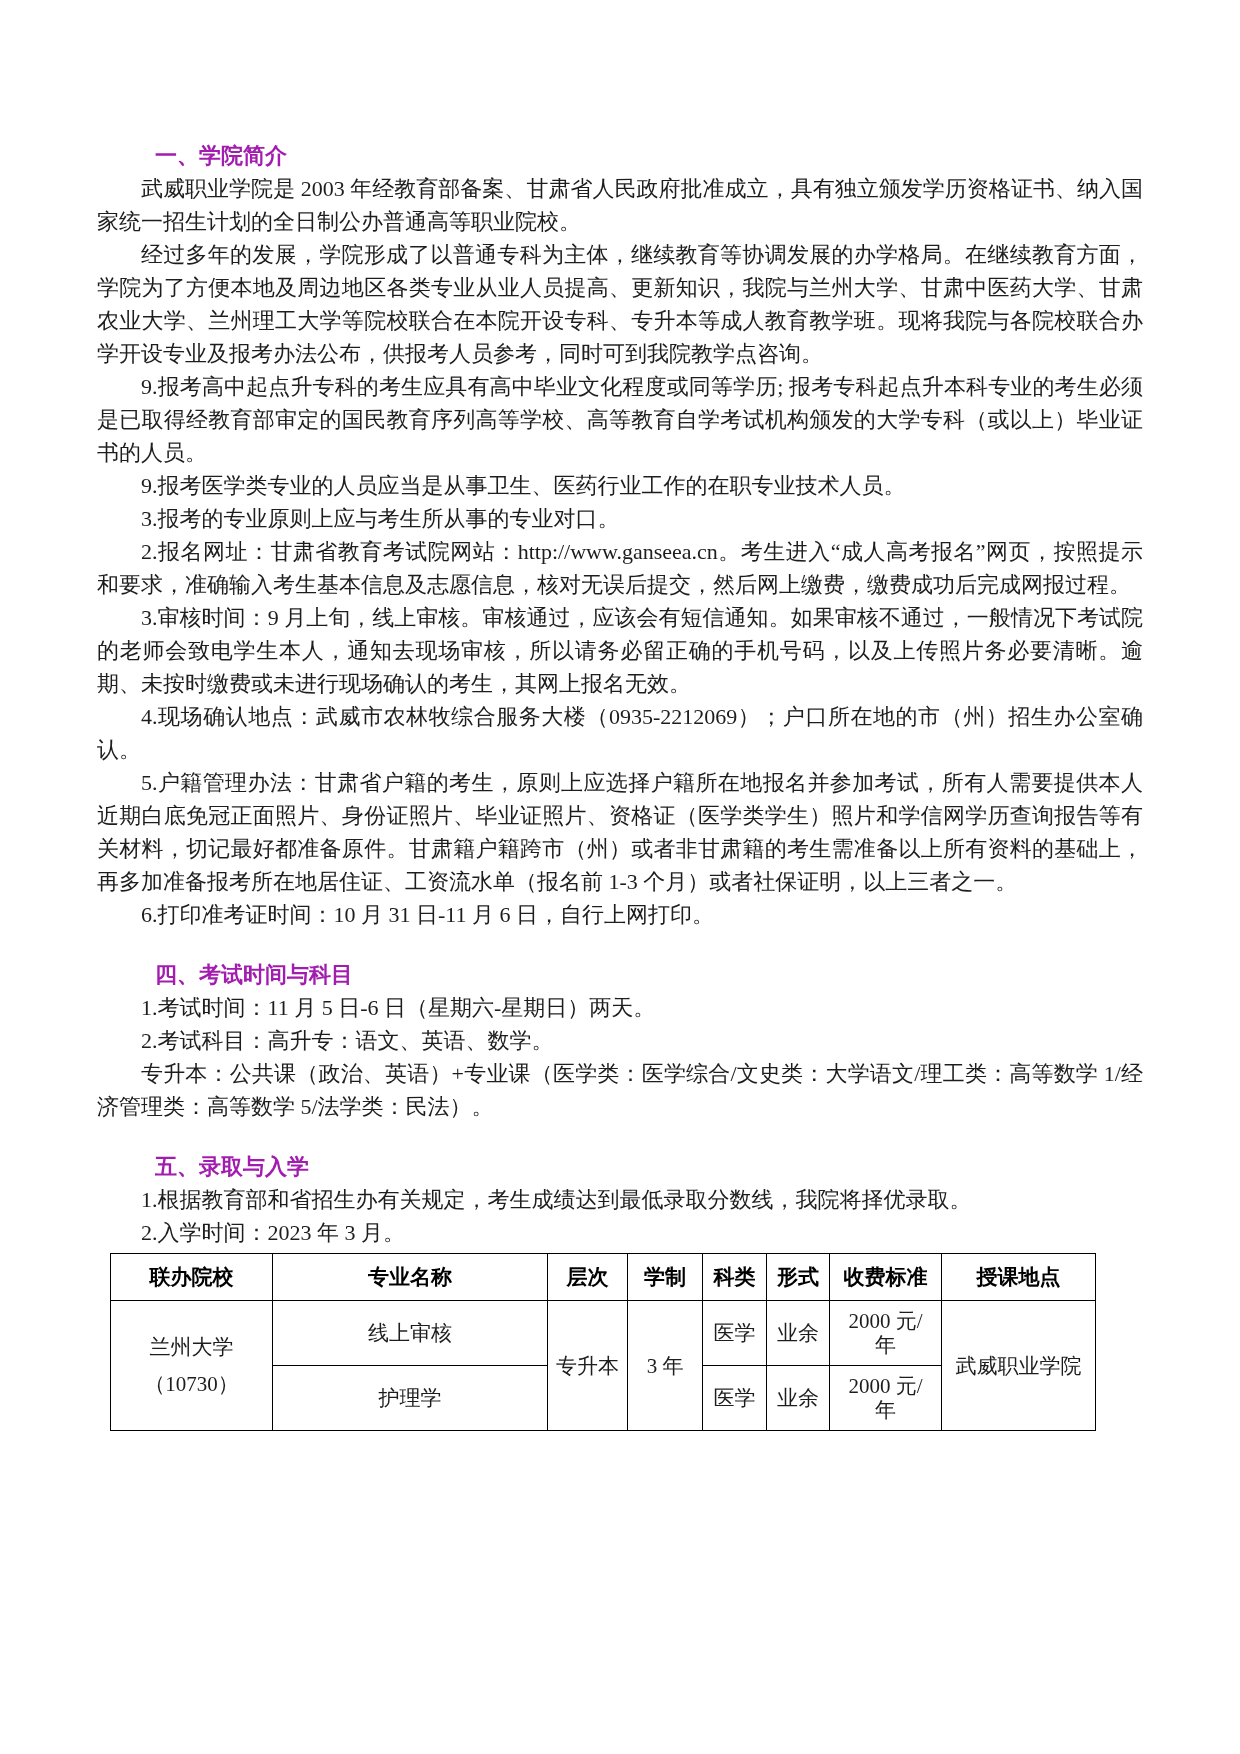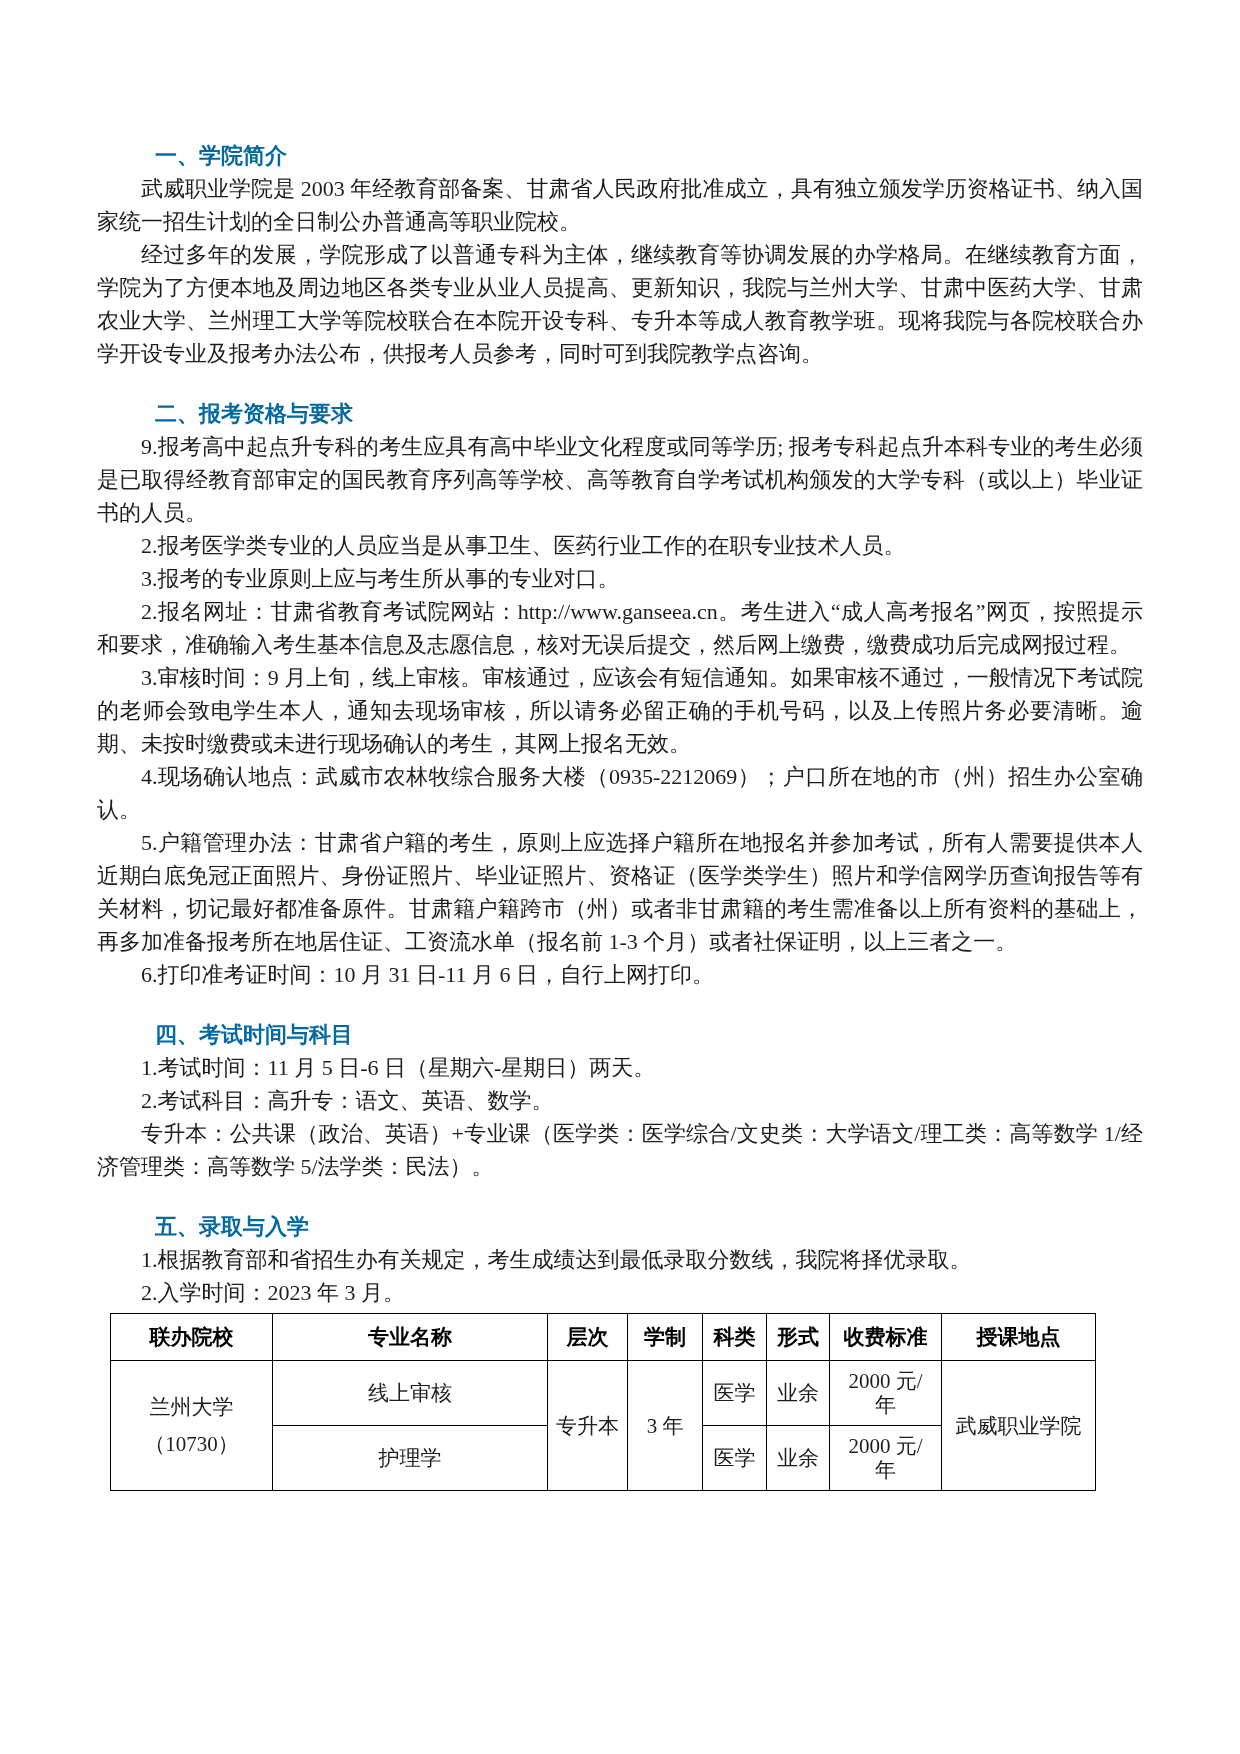--- a/index.html
+++ b/index.html
@@ -20,21 +20,21 @@
     font-size: 22px;
     line-height: 33px;
     color: #1d1d1d;
   }
   .section { margin: 0; }
   .section-heading {
     font-family: "Liberation Sans", "DejaVu Sans", sans-serif;
     font-weight: bold;
     font-size: 22px;
     line-height: 33px;
-    color: #0369a1;
+    color: #a21caf;
     margin: 27px 0 0 0;
     text-indent: 58px;
   }
   .section:first-child .section-heading { margin-top: 0; }
   .para {
     margin: 0;
     text-indent: 44px;
     text-align: justify;
     word-break: break-all;
   }
@@ -71,23 +71,22 @@
 
 <div class="page">
 
   <div class="section">
     <h2 class="section-heading">一、学院简介</h2>
     <p class="para">武威职业学院是 2003 年经教育部备案、甘肃省人民政府批准成立，具有独立颁发学历资格证书、纳入国家统一招生计划的全日制公办普通高等职业院校。</p>
     <p class="para">经过多年的发展，学院形成了以普通专科为主体，继续教育等协调发展的办学格局。在继续教育方面，学院为了方便本地及周边地区各类专业从业人员提高、更新知识，我院与兰州大学、甘肃中医药大学、甘肃农业大学、兰州理工大学等院校联合在本院开设专科、专升本等成人教育教学班。现将我院与各院校联合办学开设专业及报考办法公布，供报考人员参考，同时可到我院教学点咨询。</p>
   </div>
 
   <div class="section">
-    <h2 class="section-heading">二、报考资格与要求</h2>
     <p class="para">9.报考高中起点升专科的考生应具有高中毕业文化程度或同等学历; 报考专科起点升本科专业的考生必须是已取得经教育部审定的国民教育序列高等学校、高等教育自学考试机构颁发的大学专科（或以上）毕业证书的人员。</p>
-    <p class="para">2.报考医学类专业的人员应当是从事卫生、医药行业工作的在职专业技术人员。</p>
+    <p class="para">9.报考医学类专业的人员应当是从事卫生、医药行业工作的在职专业技术人员。</p>
     <p class="para">3.报考的专业原则上应与考生所从事的专业对口。</p>
   </div>
 
   <div class="section">
     <p class="para">2.报名网址：甘肃省教育考试院网站：http://www.ganseea.cn。考生进入“成人高考报名”网页，按照提示和要求，准确输入考生基本信息及志愿信息，核对无误后提交，然后网上缴费，缴费成功后完成网报过程。</p>
     <p class="para">3.审核时间：9 月上旬，线上审核。审核通过，应该会有短信通知。如果审核不通过，一般情况下考试院的老师会致电学生本人，通知去现场审核，所以请务必留正确的手机号码，以及上传照片务必要清晰。逾期、未按时缴费或未进行现场确认的考生，其网上报名无效。</p>
     <p class="para">4.现场确认地点：武威市农林牧综合服务大楼（0935-2212069）；户口所在地的市（州）招生办公室确认。</p>
     <p class="para">5.户籍管理办法：甘肃省户籍的考生，原则上应选择户籍所在地报名并参加考试，所有人需要提供本人近期白底免冠正面照片、身份证照片、毕业证照片、资格证（医学类学生）照片和学信网学历查询报告等有关材料，切记最好都准备原件。甘肃籍户籍跨市（州）或者非甘肃籍的考生需准备以上所有资料的基础上，再多加准备报考所在地居住证、工资流水单（报名前 1-3 个月）或者社保证明，以上三者之一。</p>
     <p class="para">6.打印准考证时间：10 月 31 日-11 月 6 日，自行上网打印。</p>
   </div>

